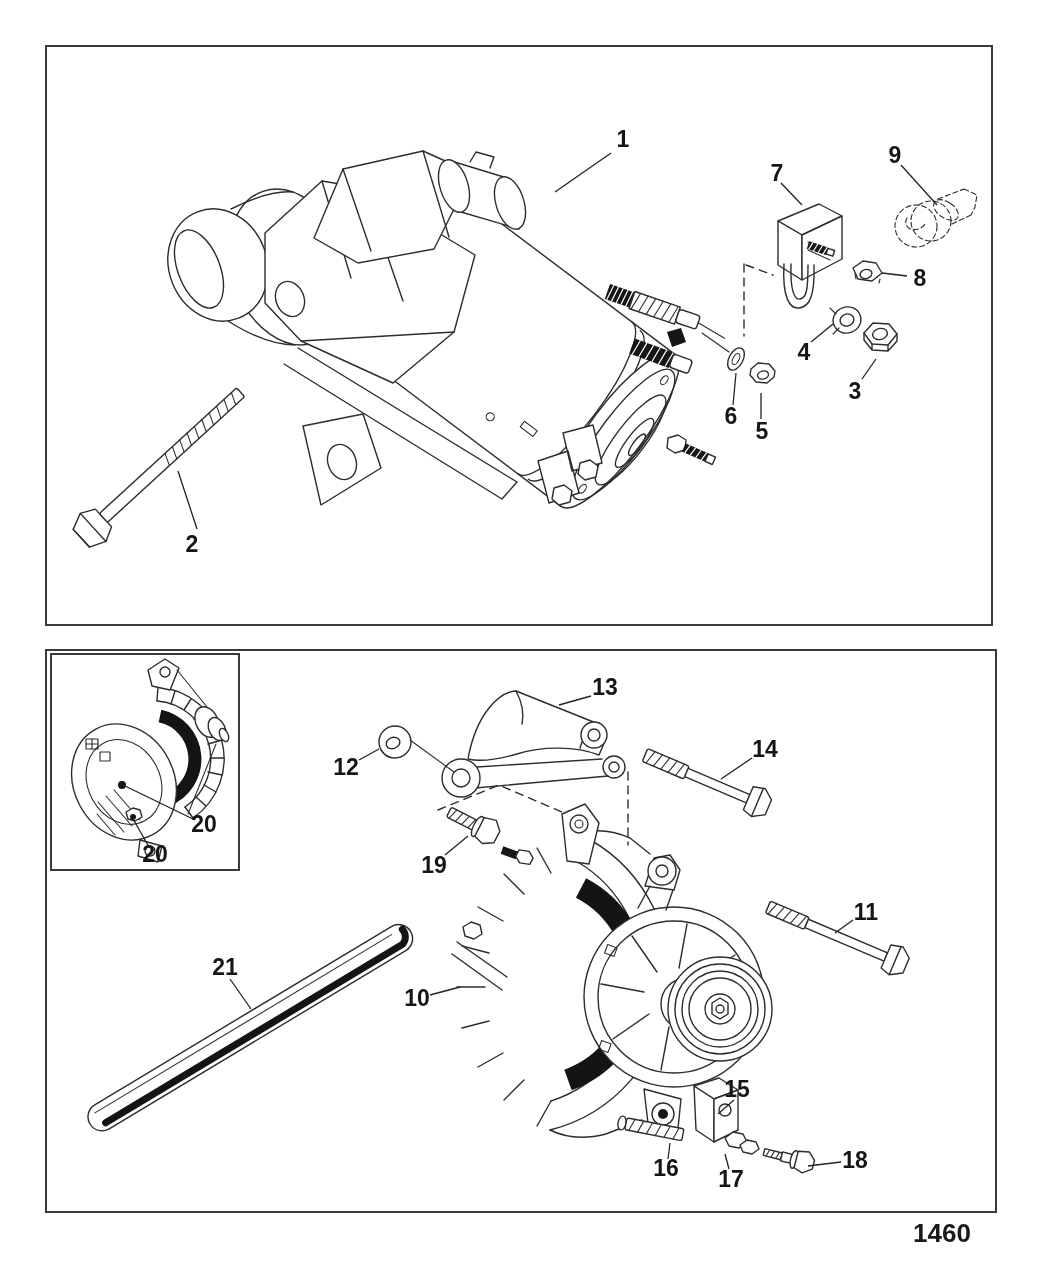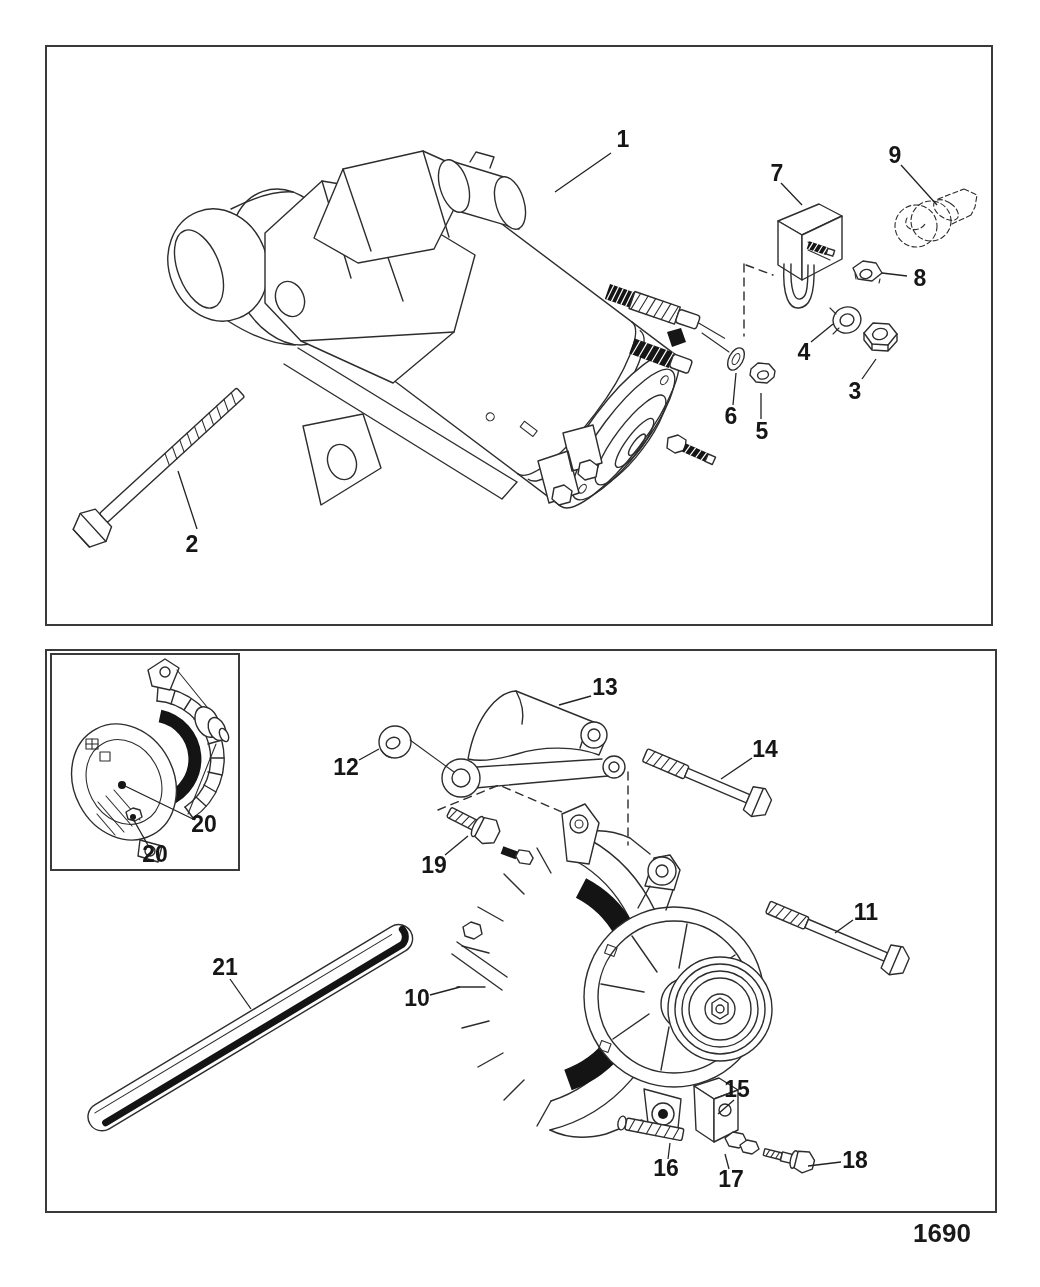--- a/index.html
+++ b/index.html
@@ -342,13 +342,13 @@
         <line x1="193" y1="818" x2="121" y2="783" class="ldr"></line>
         <text x="202" y="830" text-anchor="middle" class="callout">20</text>
         <line x1="147" y1="845" x2="130" y2="815" class="ldr"></line>
         <text x="153" y="860" text-anchor="middle" class="callout">20</text>
         <line x1="228" y1="977" x2="249" y2="1007" class="ldr"></line>
         <text x="223" y="973" text-anchor="middle" class="callout">21</text>
       </g>
 </svg>
 </div>
 
-<div class="pagenum">1690</div>
+<div class="pagenum">1460</div>
 
 </body></html>

